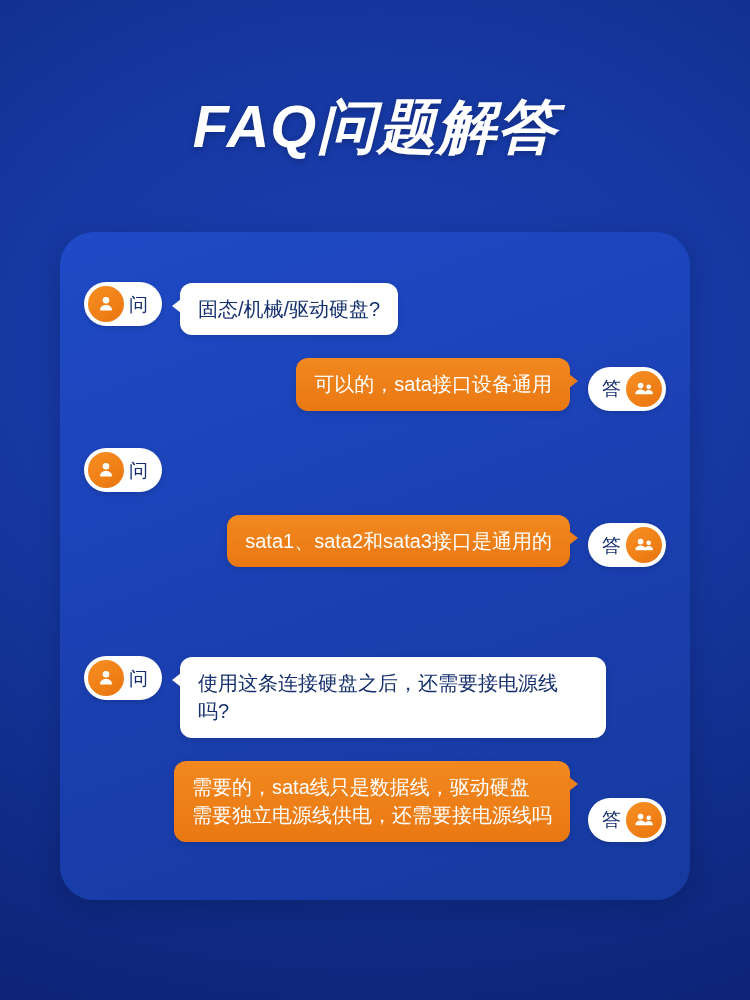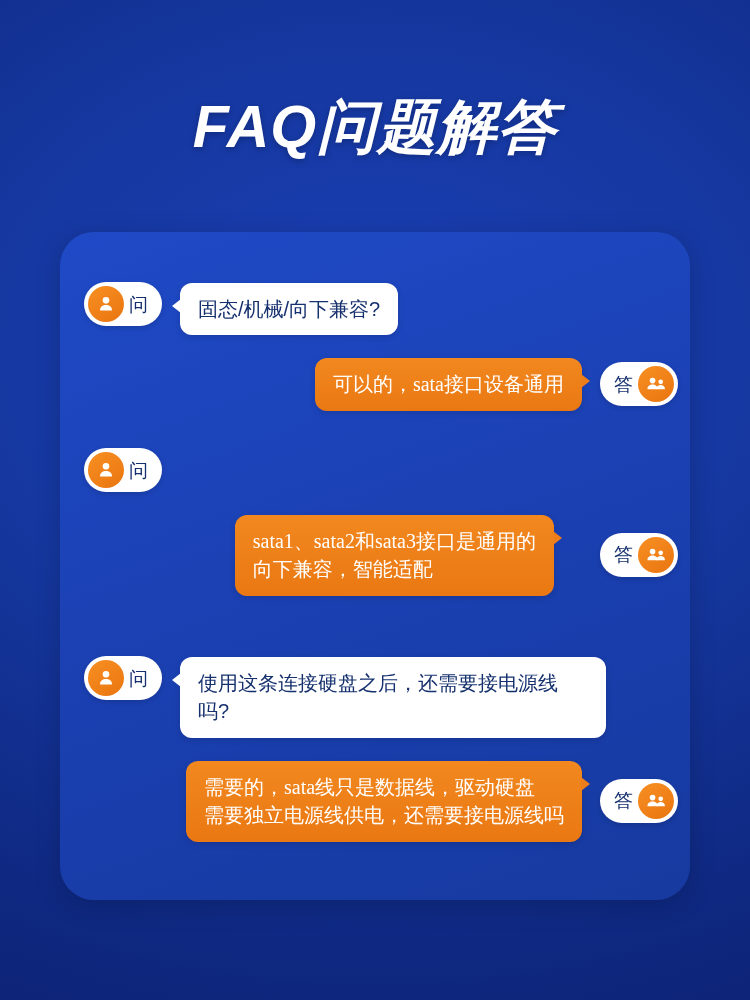--- a/index.html
+++ b/index.html
@@ -134,24 +134,23 @@
     width: 0;
     height: 0;
     border-top: 7px solid transparent;
     border-bottom: 7px solid transparent;
     border-right: 9px solid #ffffff;
   }
 
   
   .a-row {
     display: flex;
-    align-items: center;
+    align-items: flex-end;
     justify-content: flex-end;
-    padding-right: 12px;
-    font-family: Liberation Serif, serif;
+    padding-right: 24px;
   }
 
   .bubble-a {
     background: #ef7f1a;
     background: linear-gradient(180deg, #f2881f 0%, #ea7812 100%);
     color: #ffffff;
     margin-right: 18px;
     margin-top: 1px;
   }
   .bubble-a::after {
@@ -182,21 +181,21 @@
         <div class="badge badge-q">
           <span class="avatar">
             <svg width="22" height="22" viewBox="0 0 24 24" fill="#ffffff">
               <circle cx="12" cy="8" r="3.6"></circle>
               <path d="M12 13c-3.6 0-6.4 2.2-6.4 4.9V19h12.8v-1.1C18.4 15.2 15.6 13 12 13z"></path>
             </svg>
           </span>
           <span class="badge-text">问</span>
         </div>
         <div class="bubble bubble-q">
-          <span class="bubble-line">固态/机械/向下兼容?</span>
+          <span class="bubble-line">固态/机械/驱动硬盘?</span>
         </div>
       </div>
       <div class="a-row" style="margin-top:22px;">
         <div class="bubble bubble-a">
           <span class="bubble-line">可以的，sata接口设备通用</span>
         </div>
         <div class="badge badge-a">
           <span class="badge-text">答</span>
           <span class="avatar">
             <svg width="24" height="22" viewBox="0 0 28 24" fill="#ffffff">
@@ -215,24 +214,23 @@
         <div class="badge badge-q">
           <span class="avatar">
             <svg width="22" height="22" viewBox="0 0 24 24" fill="#ffffff">
               <circle cx="12" cy="8" r="3.6"></circle>
               <path d="M12 13c-3.6 0-6.4 2.2-6.4 4.9V19h12.8v-1.1C18.4 15.2 15.6 13 12 13z"></path>
             </svg>
           </span>
           <span class="badge-text">问</span>
         </div>
       </div>
-      <div class="a-row" style="margin-top:22px;gap:28px;">
+      <div class="a-row" style="margin-top:22px;">
         <div class="bubble bubble-a">
           <span class="bubble-line">sata1、sata2和sata3接口是通用的</span>
-          <span class="bubble-line">向下兼容，智能适配</span>
         </div>
         <div class="badge badge-a">
           <span class="badge-text">答</span>
           <span class="avatar">
             <svg width="24" height="22" viewBox="0 0 28 24" fill="#ffffff">
               <circle cx="10" cy="8" r="3.3"></circle>
               <path d="M10 12.6c-3.3 0-5.9 2-5.9 4.5V18h11.8v-0.9c0-2.5-2.6-4.5-5.9-4.5z"></path>
               <circle cx="19.5" cy="9.5" r="2.7"></circle>
               <path d="M19.5 13.3c-2.7 0-4.8 1.6-4.8 3.7V18h9.6v-1c0-2.1-2.1-3.7-4.8-3.7z"></path>
             </svg>

